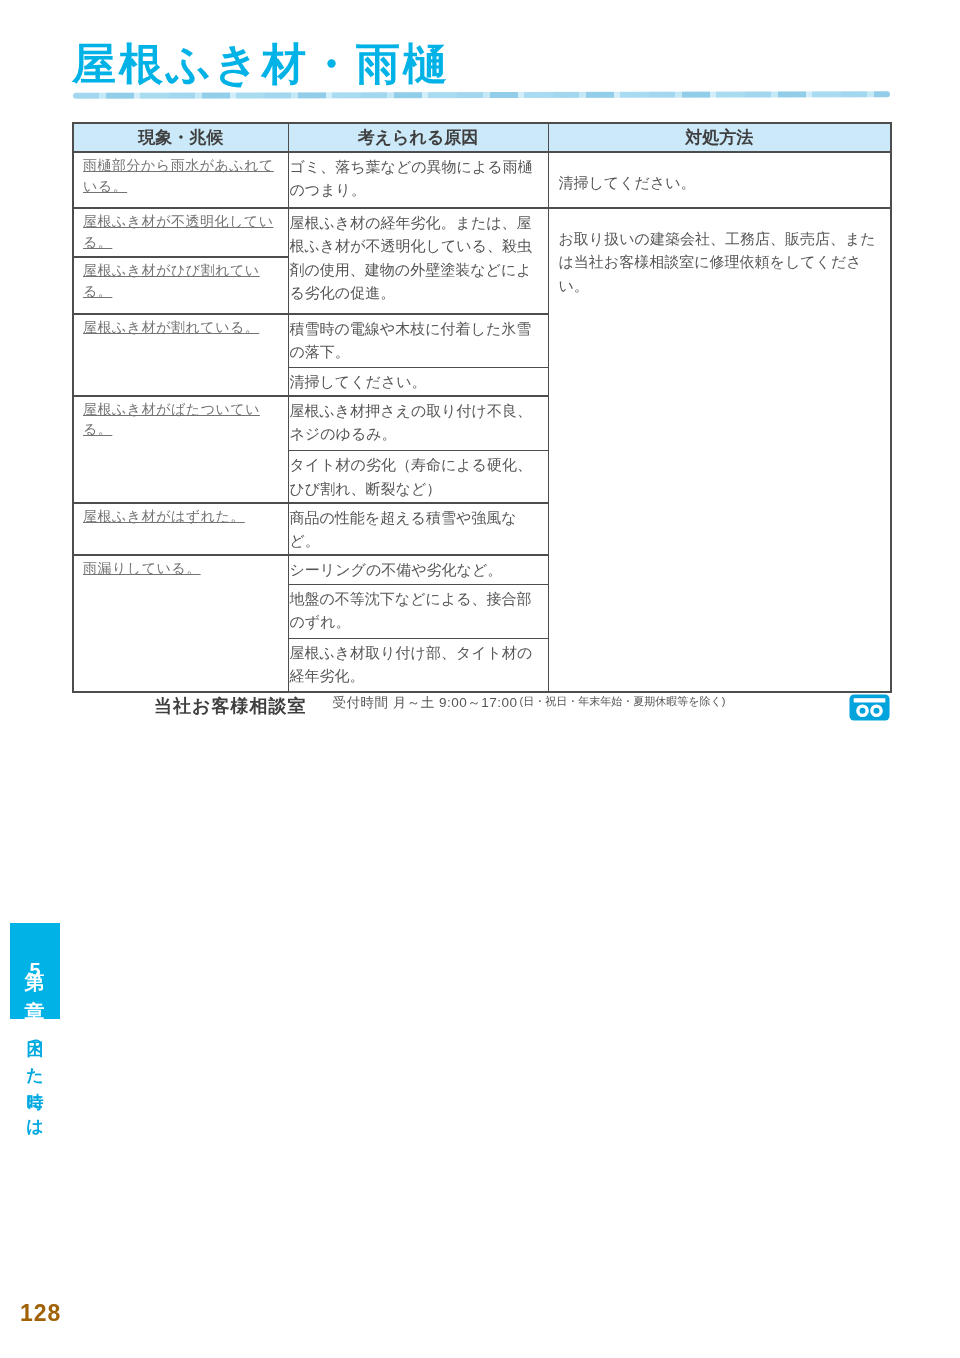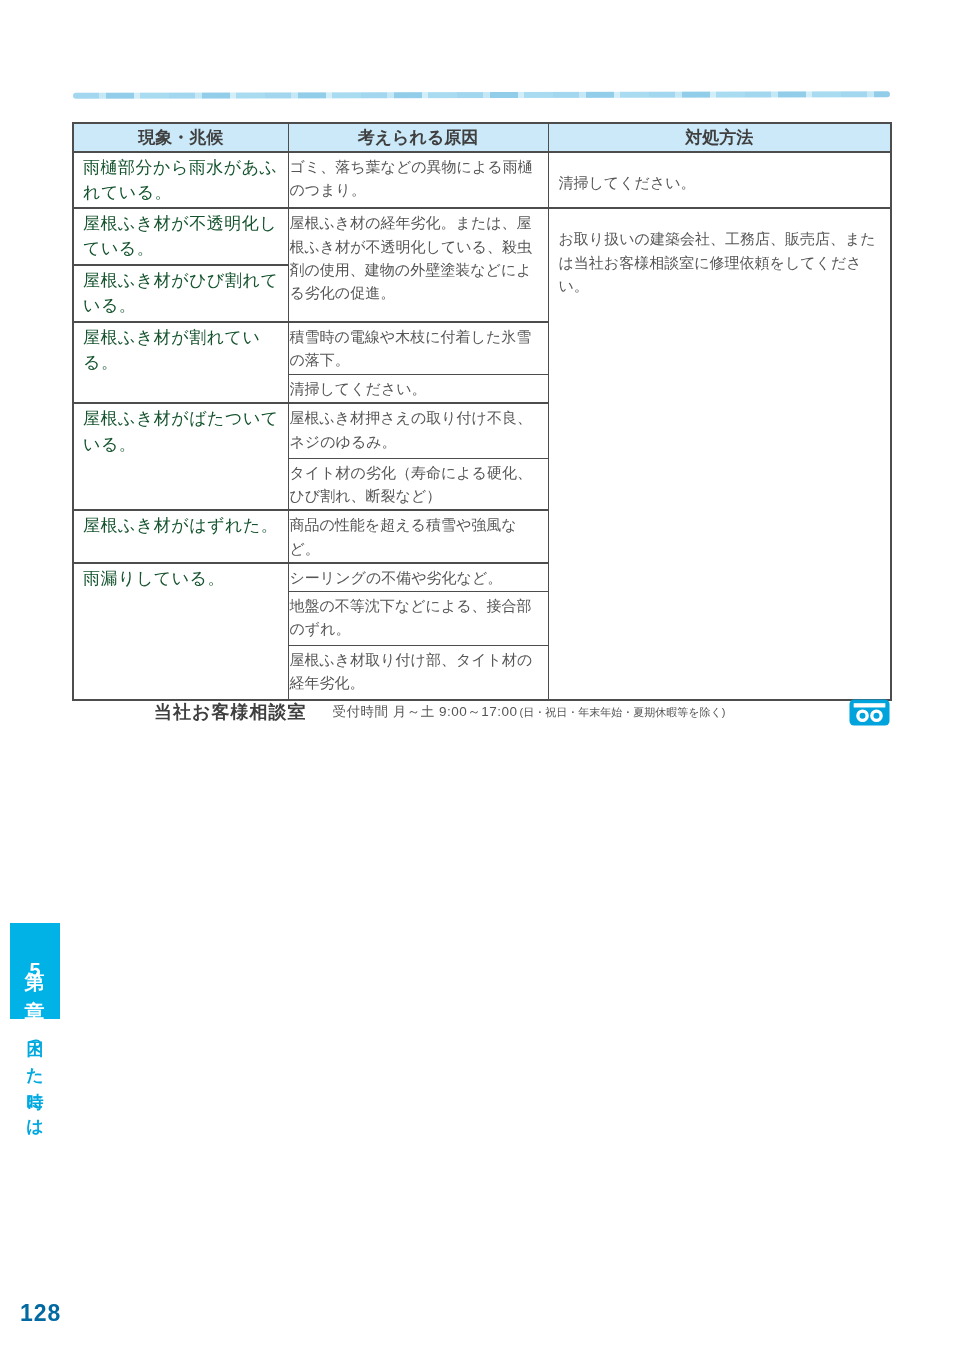--- a/index.html
+++ b/index.html
@@ -37,41 +37,41 @@
     border: 1px solid #4d4d4d;
     vertical-align: top;
     text-align: left;
   }
   table.trouble th {
     background: #cbe9f8; color: #3f3f3f;
     font-size: 17px; font-weight: bold; text-align: center;
     height: 18px; vertical-align: middle; padding: 2px 20px;
     border-bottom-width: 2px;
   }
-  td.ph   { font-size: 17px; color: #14532d; line-height: 1.48; padding: 2px 6px 2px 9px; letter-spacing: 0.5px; }
+  td.ph   { font-size: 14px; color: #737373; line-height: 1.48; padding: 2px 6px 2px 9px; letter-spacing: 0.5px; text-decoration: underline; }
   td.cz   { font-size: 15px; color: #565656; line-height: 1.55; padding: 2px 6px 2px 1px; }
   td.ac   { font-size: 15px; color: #565656; line-height: 1.55; padding: 18px 8px 2px 10px; }
   tr.group td { border-top-width: 2px; }
   tr.sub td   { border-top: 1px solid #949494; }
   tbody tr:nth-child(1)  { height: 56px; }
   tbody tr:nth-child(2)  { height: 49px; }
   tbody tr:nth-child(3)  { height: 57px; }
   tbody tr:nth-child(4)  { height: 53px; }
   tbody tr:nth-child(5)  { height: 26px; }
   tbody tr:nth-child(6)  { height: 55px; }
   tbody tr:nth-child(7)  { height: 52px; }
   tbody tr:nth-child(8)  { height: 52px; }
   tbody tr:nth-child(9)  { height: 27px; margin-top: 28px; }
   tbody tr:nth-child(10) { height: 54px; }
   tbody tr:nth-child(11) { height: 54px; }
 
   
   .contact {
     position: absolute; left: 72px; top: 694px; width: 818px; height: 36px;
-    display: flex; align-items: center;
+    display: flex; align-items: flex-start;
   }
   .contact-label {
     margin-left: 82px; font-size: 18px; font-weight: bold;
     color: #3f3f3f; letter-spacing: 1px;
   }
   .contact-hours { margin-left: 26px; font-size: 13.5px; color: #555; letter-spacing: 0.5px; }
   .contact-note  { font-size: 11px; color: #555; margin-left: 2px; }
   .phone-group { margin-left: auto; display: flex; align-items: center; }
   .freedial { width: 41px; height: 27px; display: block; }
   .phone-number {
@@ -94,28 +94,29 @@
     display: flex; justify-content: center;
     color: #00a9e0;
   }
   .chapter-title .vtext {
     writing-mode: vertical-rl; text-orientation: upright;
     font-size: 17px; font-weight: bold; letter-spacing: 4px; line-height: 1;
   }
 
   .page-number {
     position: absolute; left: 20px; top: 1300px;
-    font-size: 23px; font-weight: bold; color: #0369a1; letter-spacing: 1px;
+    font-size: 23px; font-weight: bold; color: #a16207; letter-spacing: 1px;
   }
 </style>
 </head>
 <body>
 
 <div class="page">
 
+  <h1 class="doc-title">屋根ふき材・雨樋</h1>
   <div class="brush-line"></div>
 
   <div class="table-wrap">
     <table class="trouble">
       <colgroup>
         <col style="width:215px">
           <col style="width:260px">
           <col style="width:343px">
       </colgroup>
       <thead>

